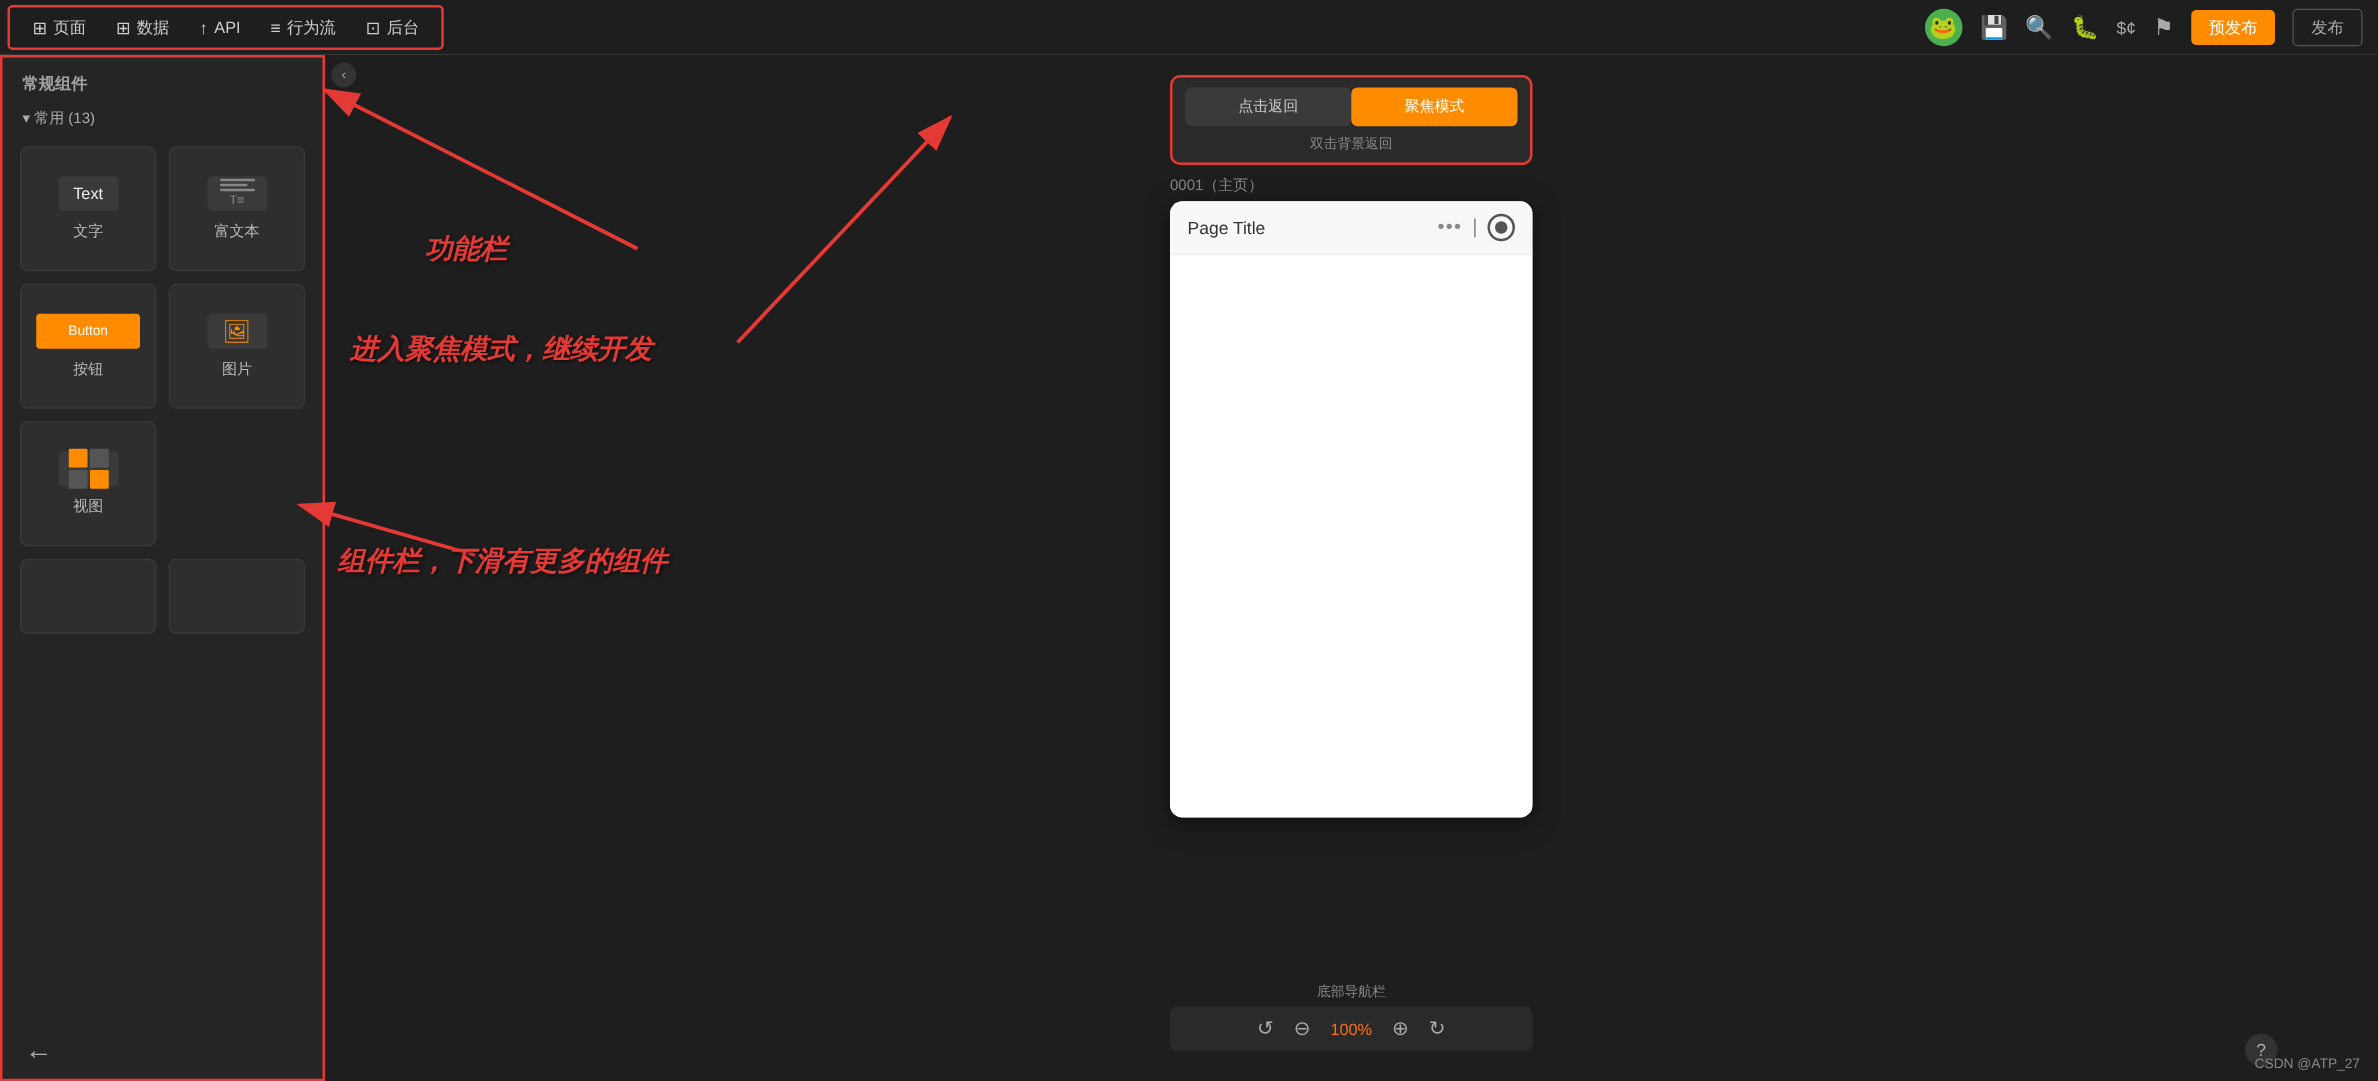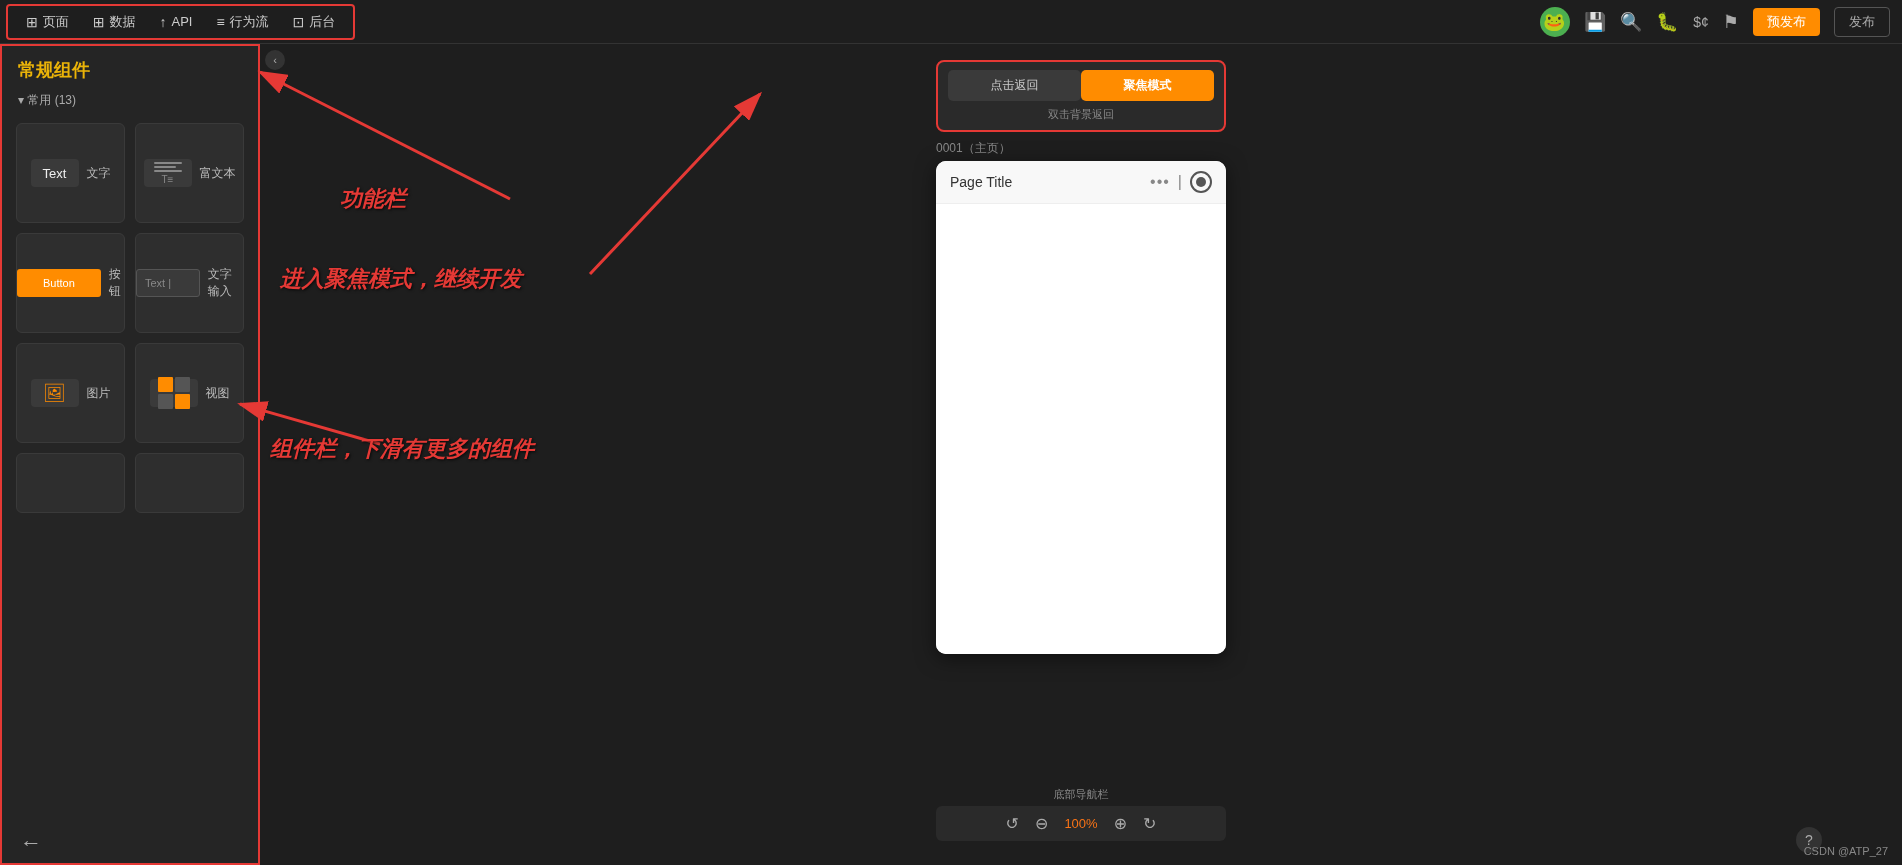--- a/index.html
+++ b/index.html
@@ -108,41 +108,41 @@
       border-radius: 50%;
       display: flex;
       align-items: center;
       justify-content: center;
       cursor: pointer;
       color: #aaa;
       font-size: 11px;
     }
     .sidebar-header {
       padding: 12px 16px 6px;
-      font-size: 18px;
+      font-size: 13px;
       font-weight: bold;
-      color: #eab308;
+      color: #a3a3a3;
     }
     .sidebar-section-title {
       padding: 4px 16px;
       font-size: 12px;
       color: #aaa;
     }
     .component-grid {
       display: grid;
       grid-template-columns: 1fr 1fr;
       gap: 10px;
       padding: 10px 14px;
     }
     .component-card {
       background: #2e2e2e;
       border-radius: 6px;
       height: 100px;
       display: flex;
-      flex-direction: row;
+      flex-direction: column;
       align-items: center;
       justify-content: center;
       gap: 8px;
       cursor: pointer;
       border: 1px solid #3a3a3a;
     }
     .component-icon {
       width: 48px; height: 28px;
       display: flex; align-items: center; justify-content: center;
       border-radius: 4px;
@@ -236,21 +236,21 @@
     }
     .btn-focus-mode {
       flex: 1;
       background: #ff8c00;
       color: #fff;
       border: none;
       border-radius: 5px;
       padding: 7px;
       cursor: pointer;
       font-size: 12px;
-      font-weight: bold;
+      font-weight: normal;
     }
     .focus-bar-hint {
       font-size: 11px;
       color: #888;
     }
 
     
     .page-label {
       margin-top: 8px;
       font-size: 12px;
@@ -475,24 +475,20 @@
         <span style="font-size:10px; color:#888;">T≡</span>
       </div>
       <div class="component-label">富文本</div>
     </div>
 
     <div class="component-card">
       <div class="component-icon button-icon">Button</div>
       <div class="component-label">按钮</div>
     </div>
 
-    <div class="component-card">
-      <div class="component-icon input-icon">Text |</div>
-      <div class="component-label">文字输入</div>
-    </div>
 
     <div class="component-card">
       <div class="component-icon image-icon">🖼</div>
       <div class="component-label">图片</div>
     </div>
 
     <div class="component-card">
       <div class="component-icon view-icon">
         <div class="view-grid">
           <div class="view-cell accent"></div>

